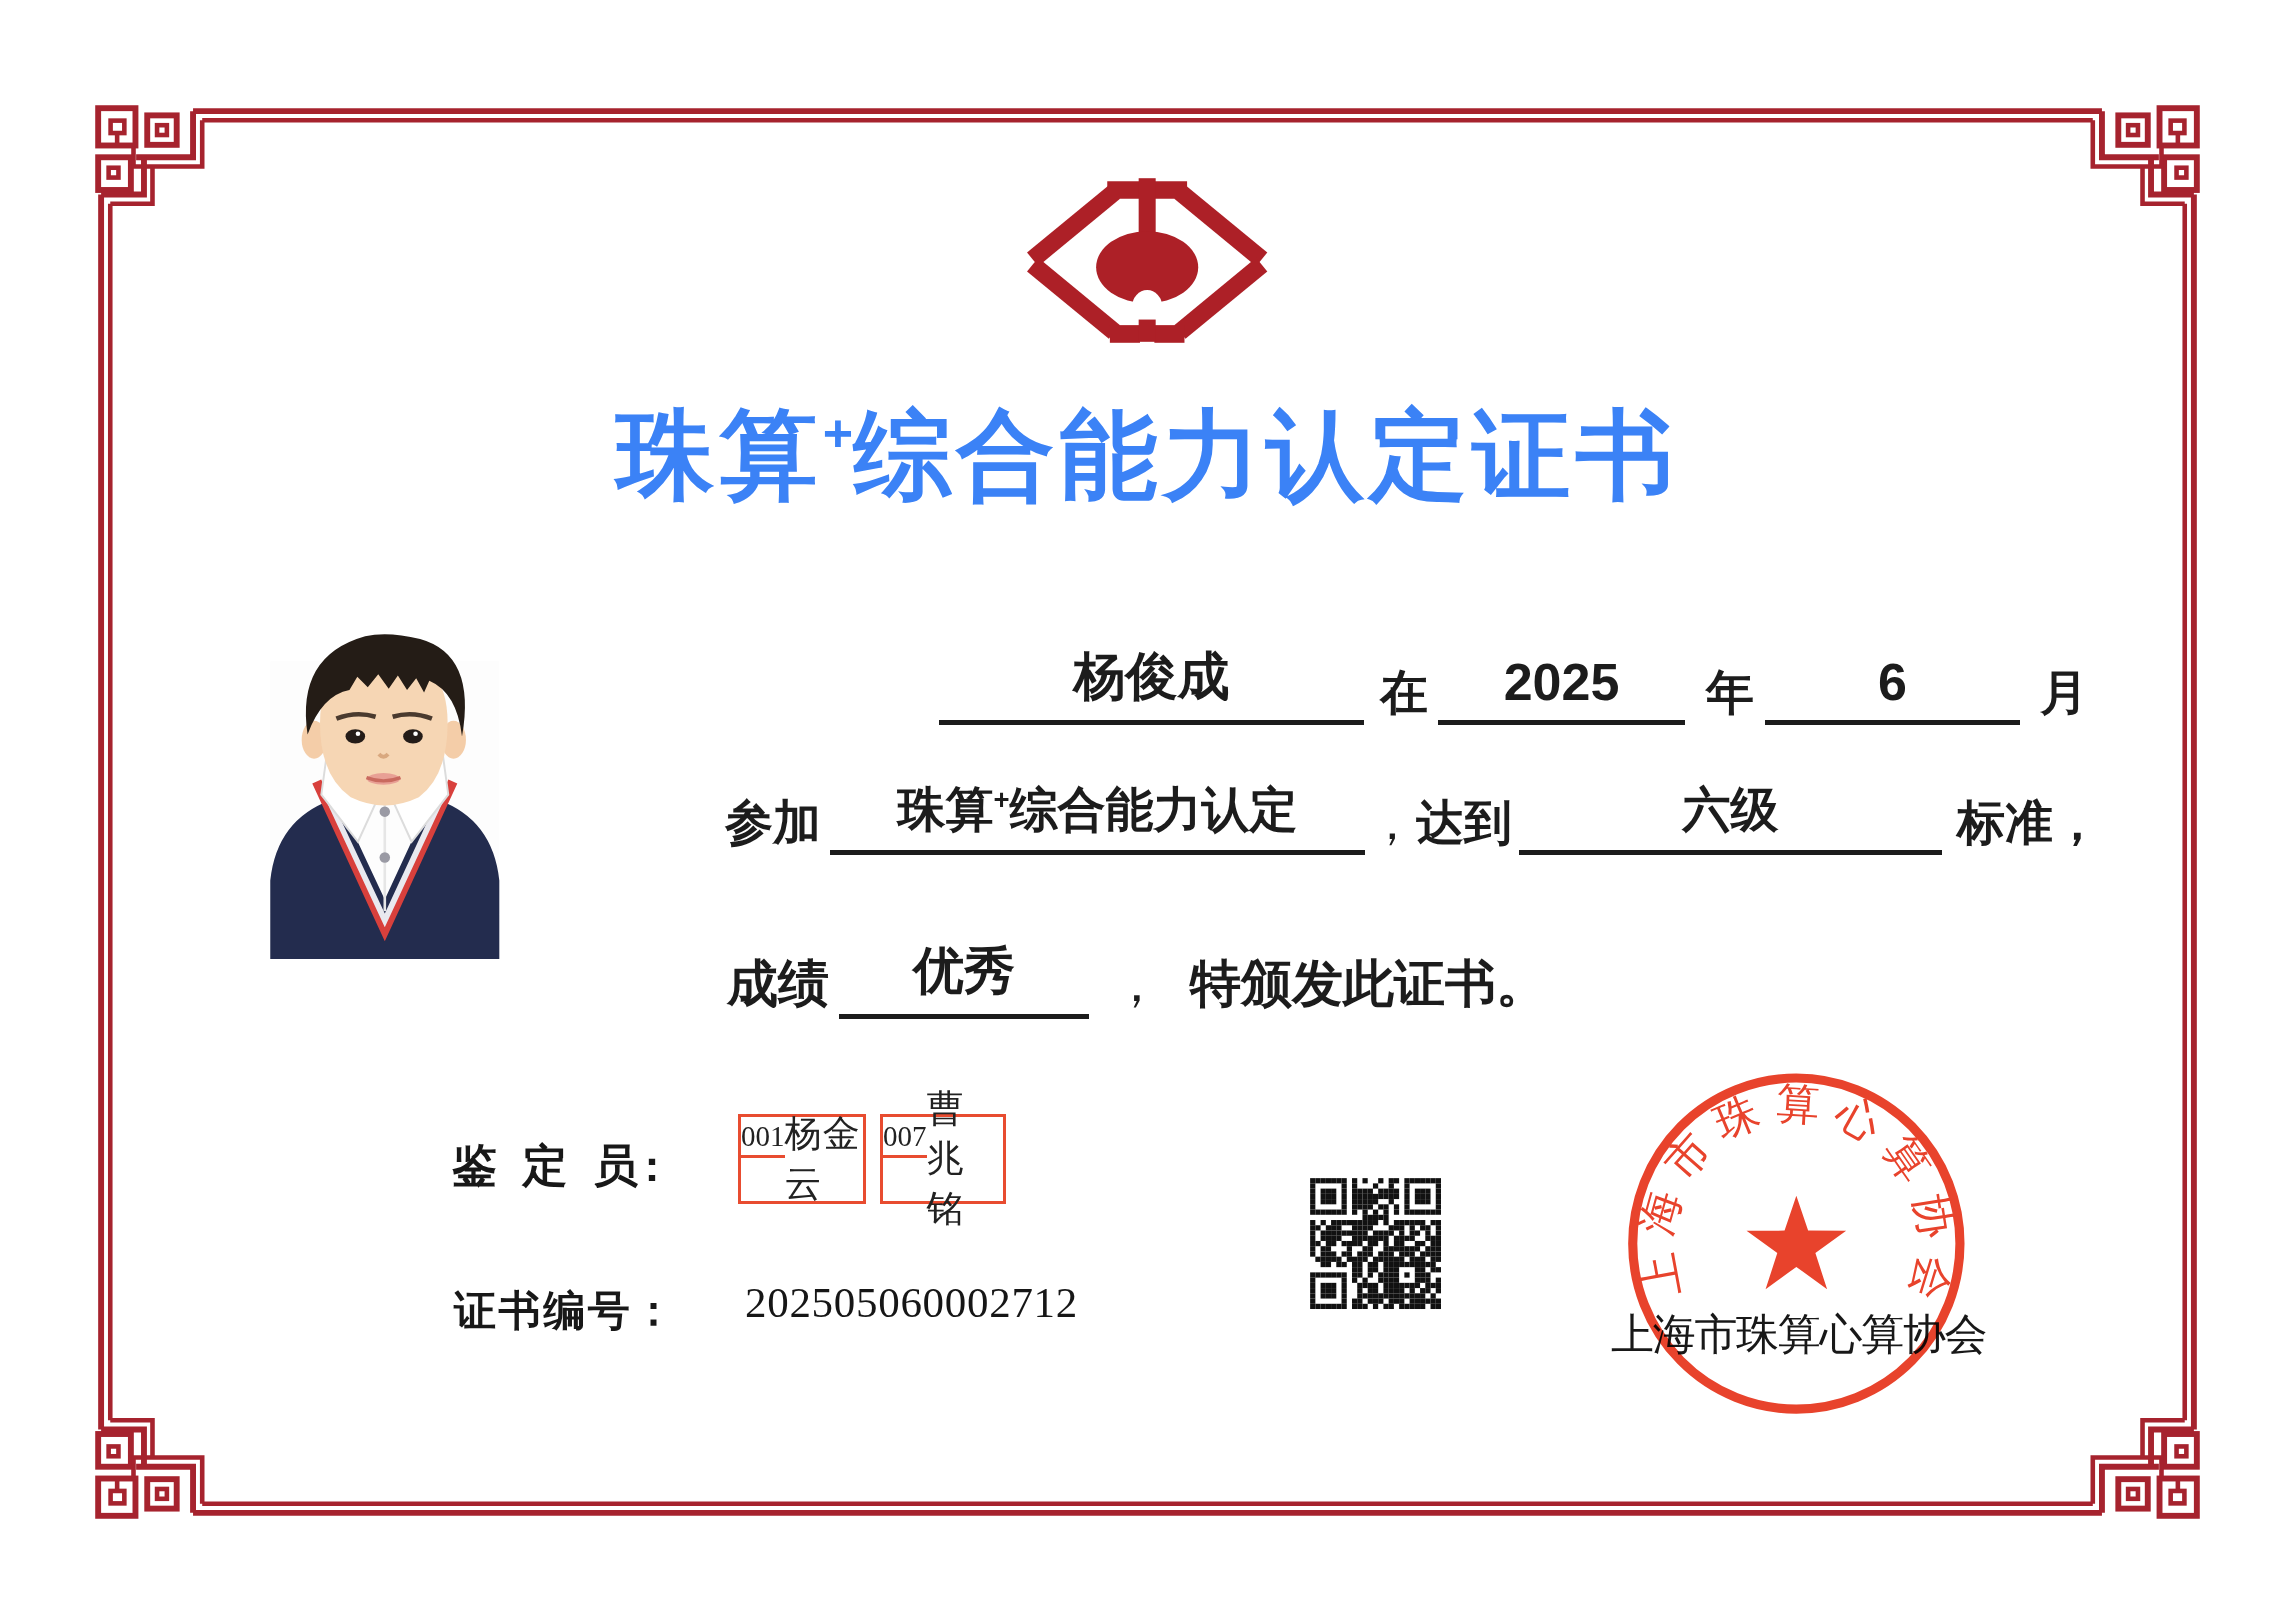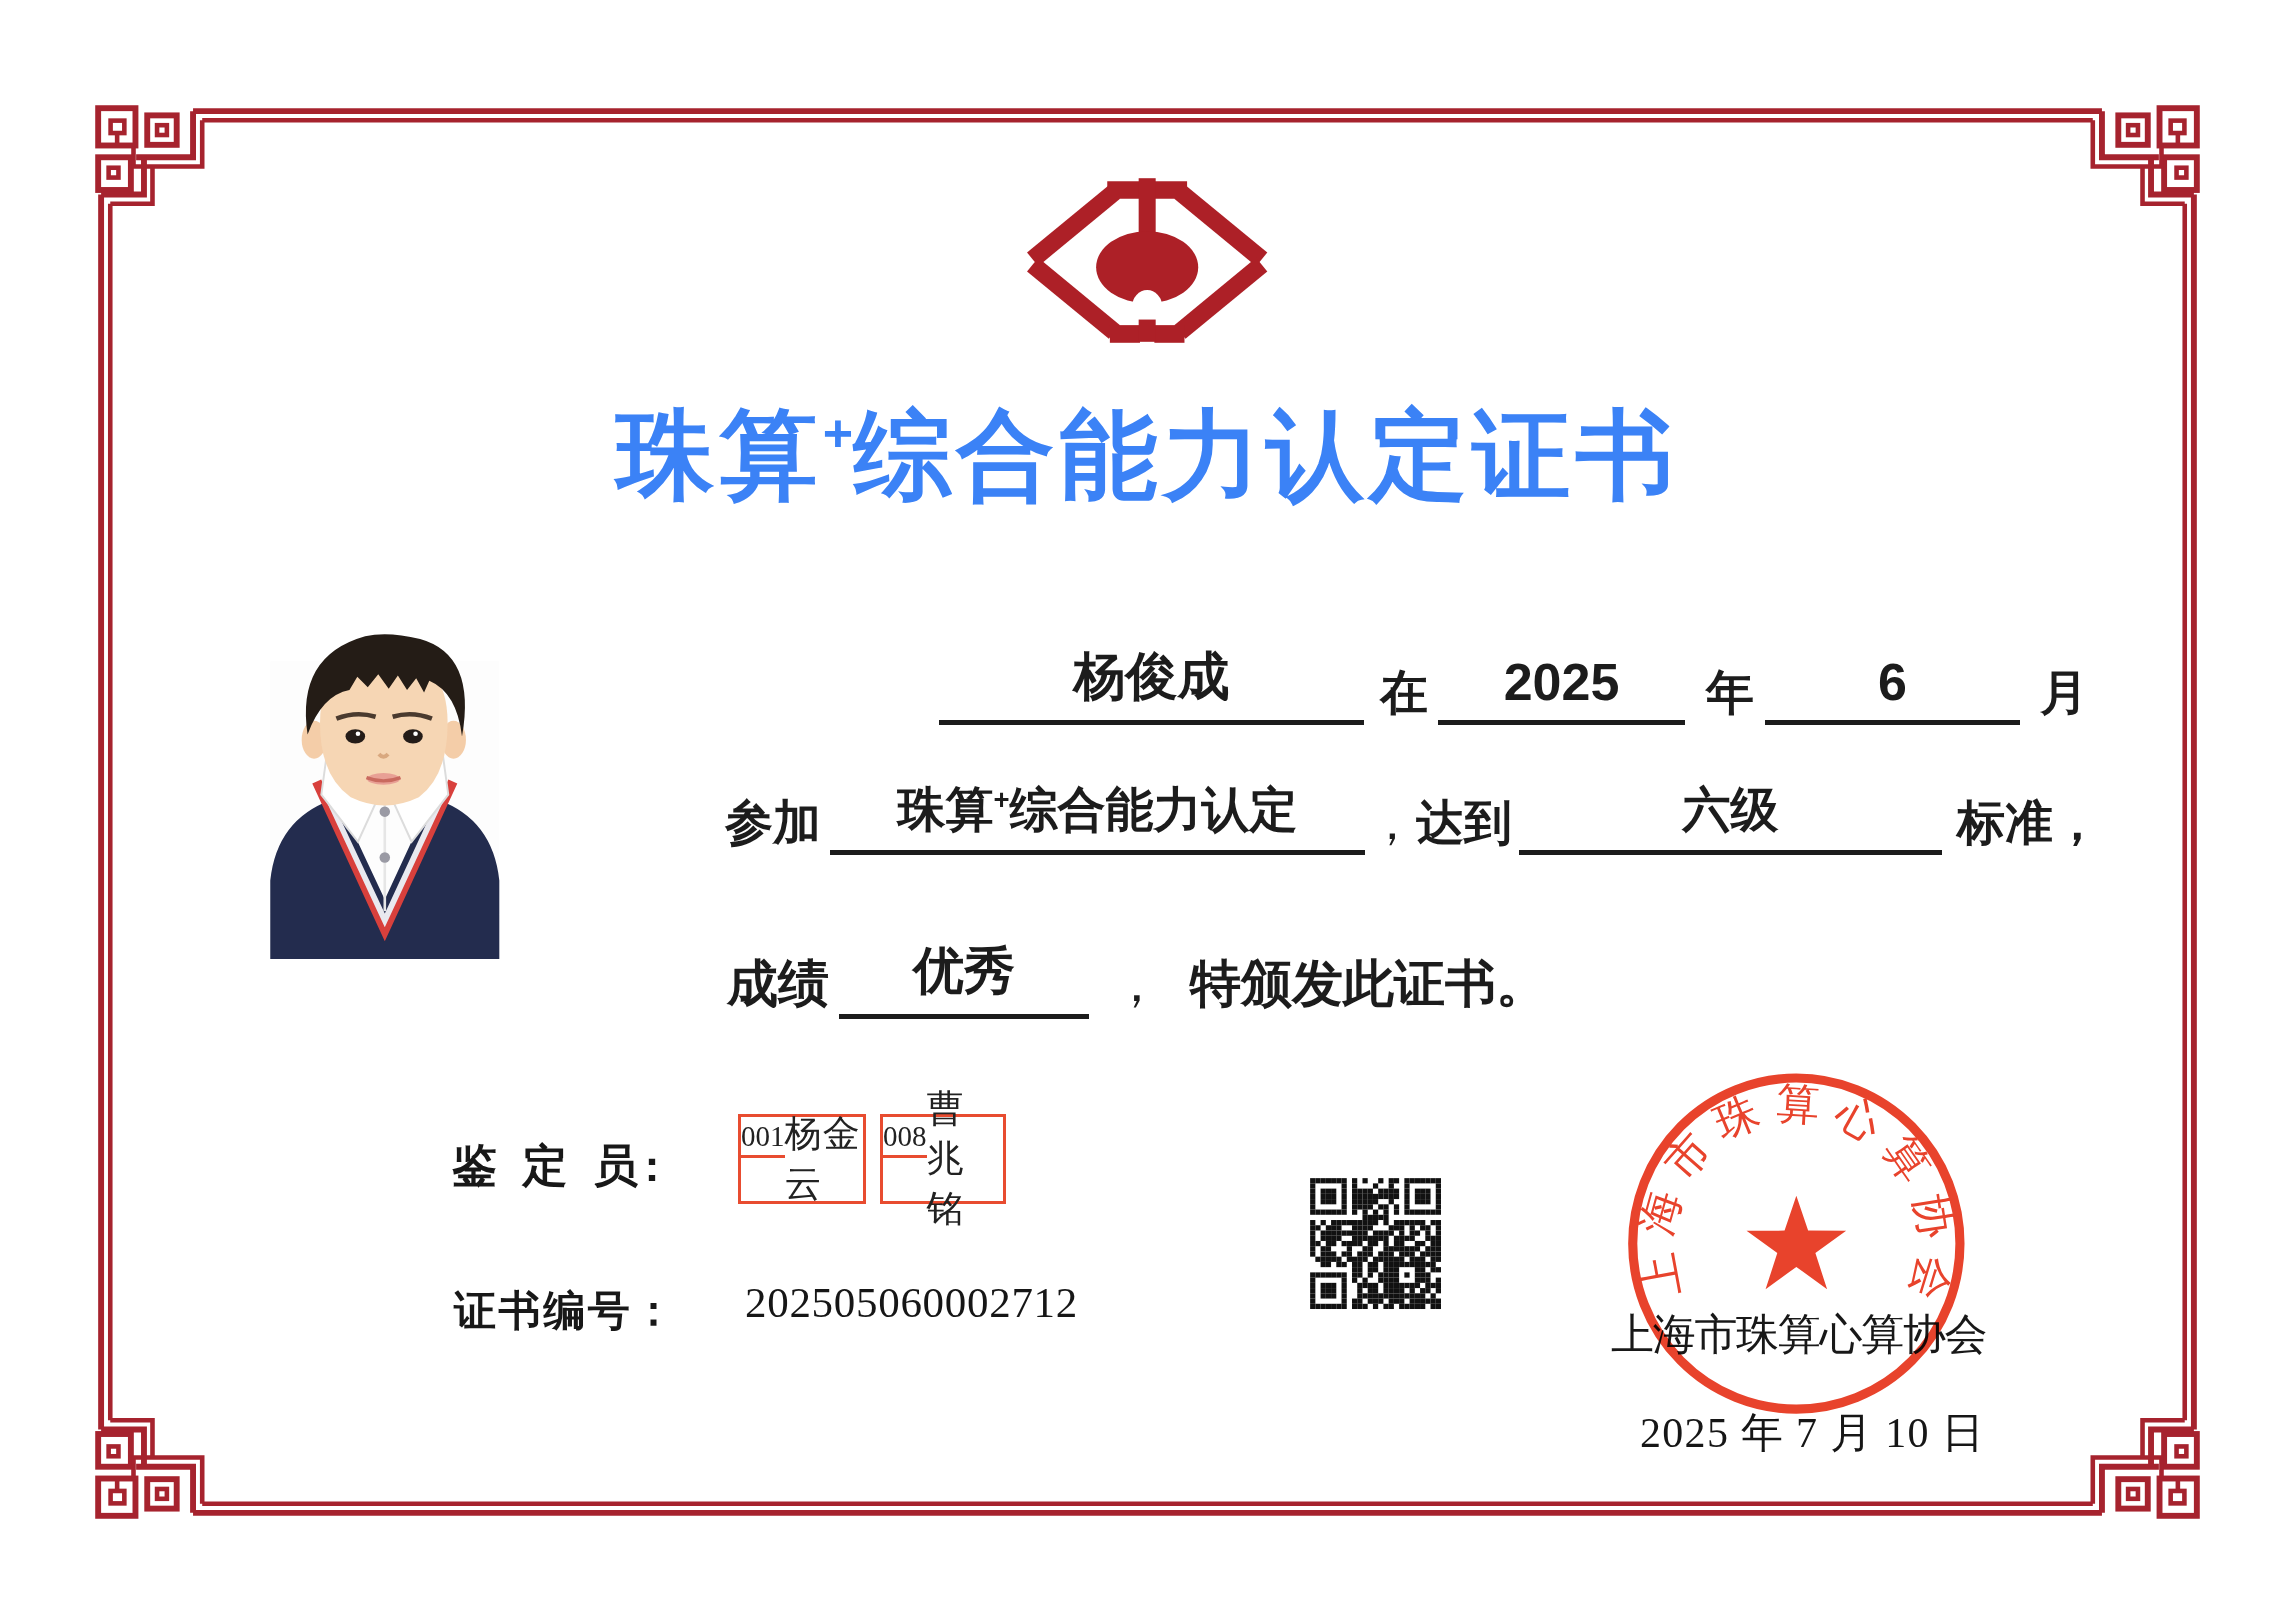--- a/index.html
+++ b/index.html
@@ -590,29 +590,28 @@
   <div class="statict fz78 pb10" style="left:1150px;top:945px;height:74px;margin-left:40px;">
       <span>特颁发此证书。</span>
     </div>
 
   <div class="lbl" style="left:452px;top:1136px;font-size:45px;letter-spacing:6.5px;"><span>鉴 定 员:</span></div>
   <div class="stamp" style="left:738px;top:1114px;">
     <div class="no">001</div>
     <div class="nm">杨金云</div>
   </div>
   <div class="stamp" style="left:880px;top:1114px;width:126px;">
-    <div class="no">008</div>
+    <div class="no">007</div>
     <div class="nm">曹兆铭</div>
   </div>
 
   <div class="lbl" style="left:454px;top:1283px;font-size:42px;letter-spacing:2.6px;"><span>证书编号：</span></div>
   <div class="abs serifnum" style="left:745px;top:1278px;font-size:43px;letter-spacing:0.7px;"><span>202505060002712</span></div>
 
   <div class="abs" style="left:1611px;top:1306px;font-size:43px;letter-spacing:-1.3px;color:#181818;"><span>上海市珠算心算协会</span></div>
-  <div class="abs serifnum" style="left:1640px;top:1405px;font-size:42px;letter-spacing:1.3px;"><span>2025 年  7  月 10 日</span></div>
 
   <svg class="layer sealwrap" width="2295" height="1624" viewBox="0 0 3507 2481">
     <ellipse cx="2745" cy="1900" rx="250" ry="253" fill="none" stroke="#E8432C" stroke-width="14"></ellipse>
     <path d="M 2745,1827 L 2763,1880.2 L 2821.1,1880.3 L 2774.1,1914.5 L 2792,1969.7 L 2745,1935.6 L 2698,1969.7 L 2715.9,1914.5 L 2668.9,1880.3 L 2727,1880.2 Z" fill="#E8432C"></path>
     <defs>
       <path id="sealArc" d="M 2580.5,1995 A 190,190 0 1 1 2909.5,1995" fill="none"></path>
     </defs>
     <text font-size="66" fill="#E8432C" style="letter-spacing:20px;font-family:'Liberation Sans','DejaVu Sans',sans-serif;">
       <textPath href="#sealArc" startOffset="22">上海市珠算心算协会</textPath>
     </text>

